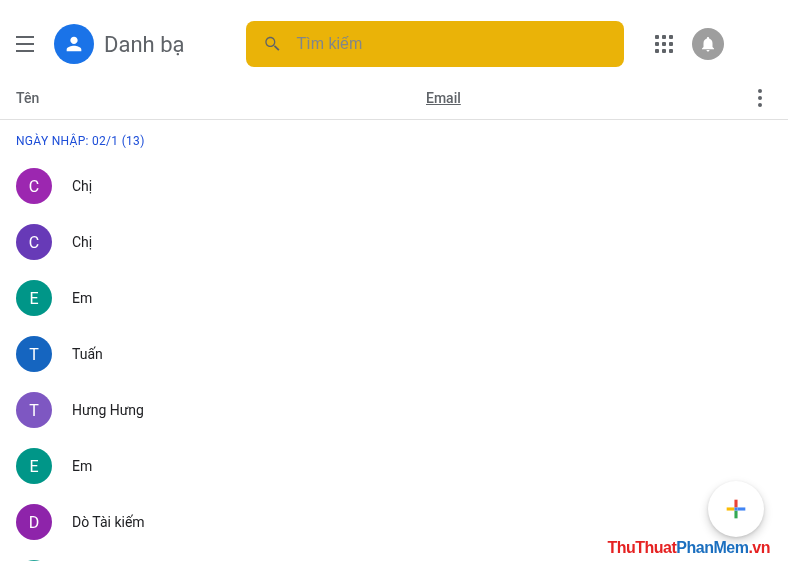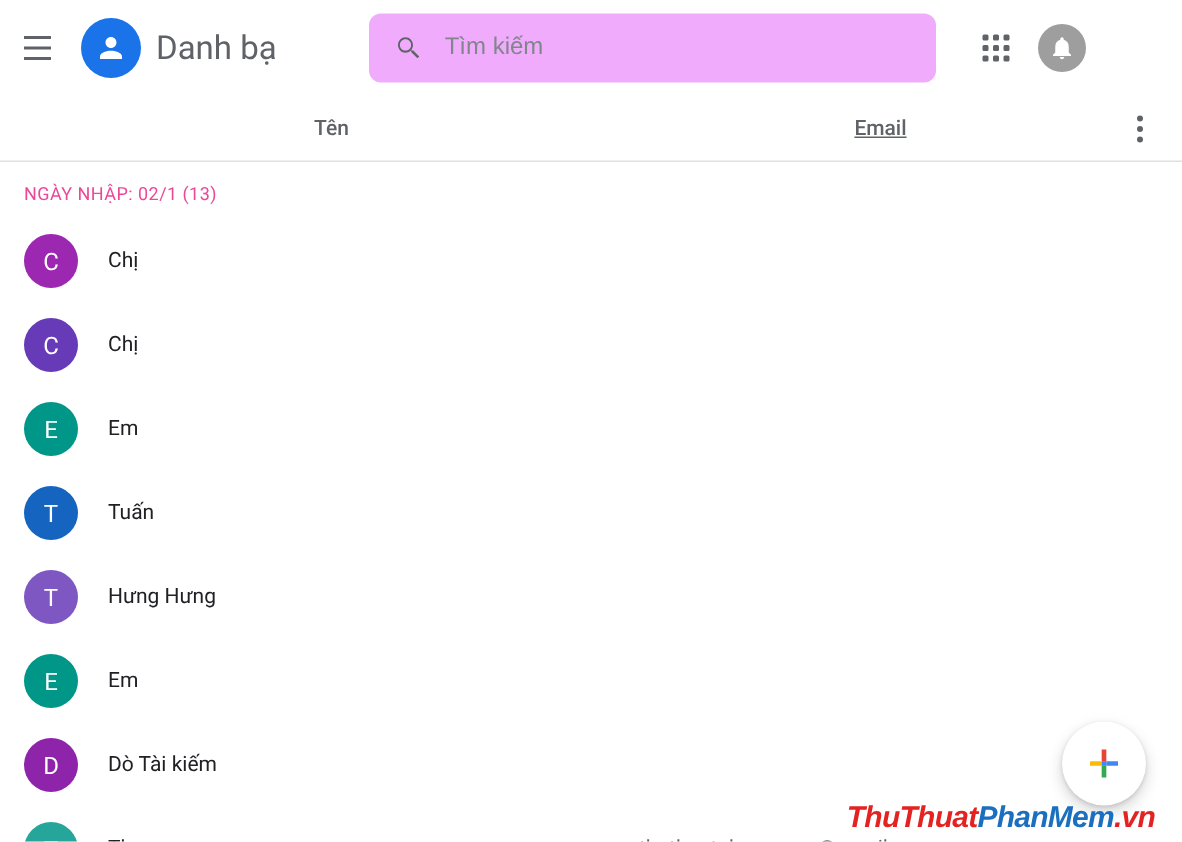--- a/index.html
+++ b/index.html
@@ -10,20 +10,21 @@
     height: 561px;
     overflow: hidden;
     position: relative;
     color: #202124;
   }
   .header {
     display: flex;
     align-items: center;
     height: 64px;
     padding: 0 16px;
+    margin-top: 12px;
   }
   .menu-btn {
     width: 24px;
     height: 24px;
     display: flex;
     flex-direction: column;
     justify-content: center;
     gap: 5px;
     cursor: pointer;
     margin-right: 14px;
@@ -50,21 +51,21 @@
   }
   .app-title {
     font-size: 22px;
     color: #5f6368;
     font-weight: 400;
   }
   .search-box {
     margin-left: 62px;
     width: 378px;
     height: 46px;
-    background: #f0abfc;
+    background: #eab308;
     border-radius: 8px;
     display: flex;
     align-items: center;
     padding: 0 16px;
     gap: 14px;
   }
   .search-box svg { flex-shrink: 0; }
   .search-input {
     border: none;
     background: transparent;
@@ -120,21 +121,20 @@
   }
   .columns {
     display: flex;
     align-items: center;
     height: 44px;
     padding: 0 16px;
     border-bottom: 1px solid #e0e0e0;
     color: #5f6368;
     font-size: 14px;
     font-weight: 500;
-    text-align: center;
   }
   .col-name { width: 410px; }
   .col-email { flex: 1; text-decoration: underline; }
   .more-btn {
     width: 24px;
     height: 24px;
     display: flex;
     flex-direction: column;
     align-items: center;
     justify-content: center;
@@ -143,21 +143,21 @@
   }
   .more-btn span {
     width: 4px;
     height: 4px;
     border-radius: 50%;
     background: #5f6368;
   }
   .group-label {
     padding: 14px 16px 10px;
     font-size: 12px;
-    color: #ec4899;
+    color: #1d4ed8;
     letter-spacing: 0.3px;
   }
   .contact-row {
     display: flex;
     align-items: center;
     height: 56px;
     padding: 0 16px;
     cursor: pointer;
   }
   .avatar {
@@ -202,23 +202,22 @@
     box-shadow: 0 1px 3px rgba(0,0,0,0.12), 0 4px 10px rgba(0,0,0,0.18);
     display: flex;
     align-items: center;
     justify-content: center;
     cursor: pointer;
   }
   .watermark {
     position: absolute;
     right: 18px;
     bottom: 4px;
-    font-size: 20px;
+    font-size: 16px;
     font-weight: 700;
-    font-style: italic;
     font-family: Arial, sans-serif;
     letter-spacing: -0.5px;
   }
   .wm-red { color: #e52222; text-shadow: 1px 1px 1px rgba(255,255,255,0.7); }
   .wm-blue { color: #1b6fbf; text-shadow: 1px 1px 1px rgba(255,255,255,0.7); }
 </style>
 </head>
 <body>
 
 <div class="header">

